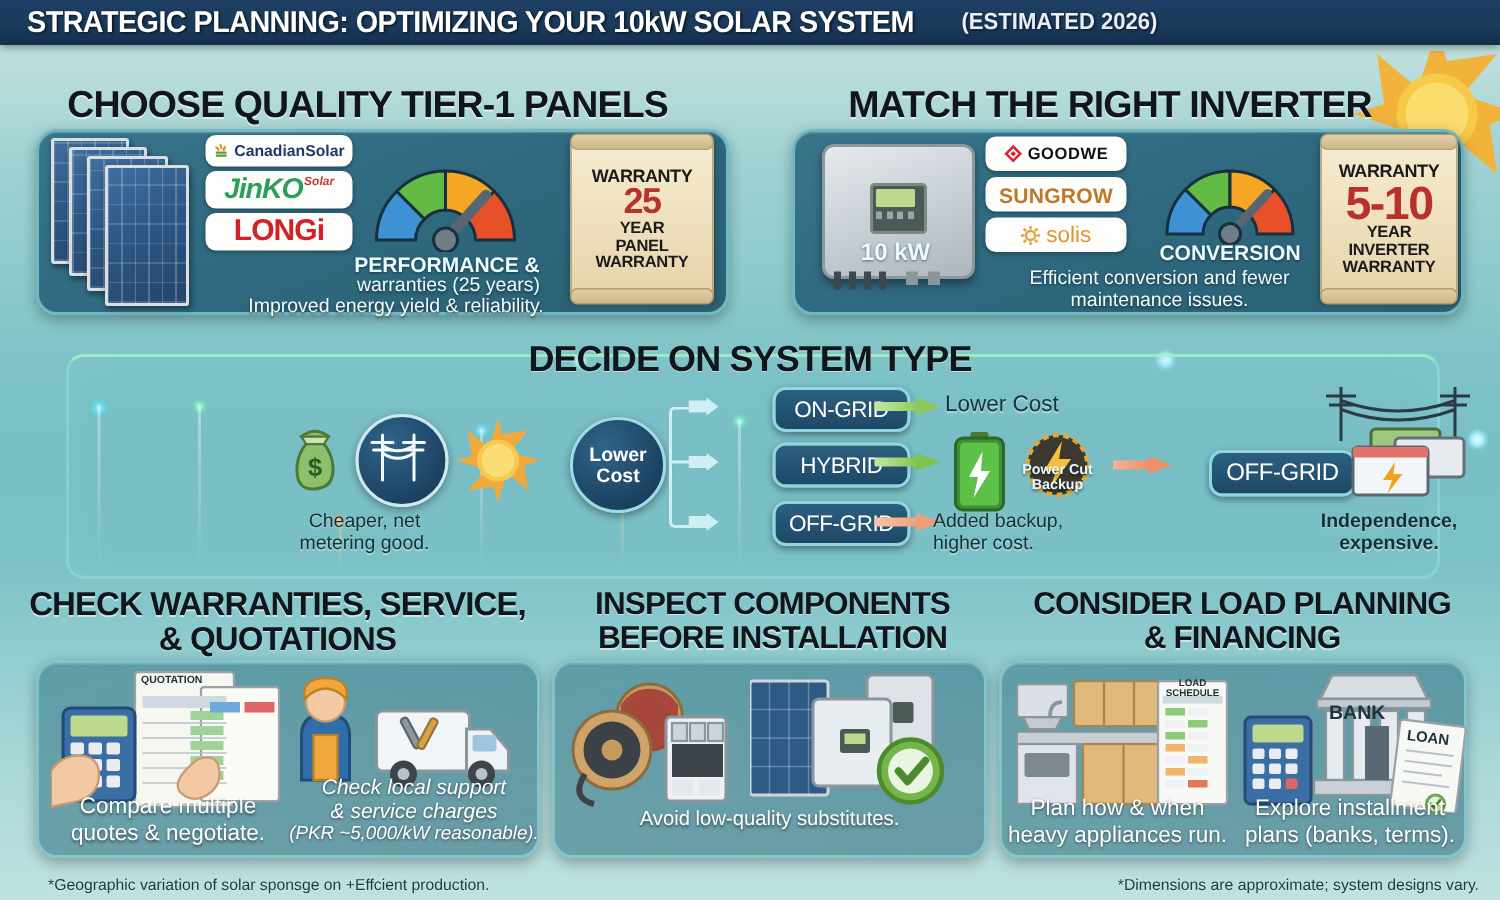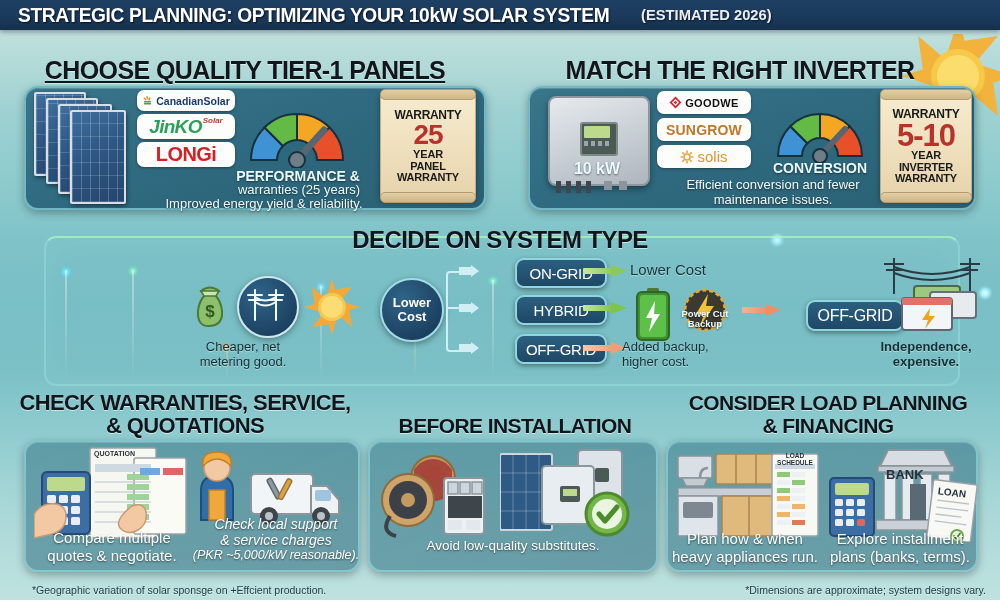--- a/index.html
+++ b/index.html
@@ -150,21 +150,21 @@
         <polygon points="0,56 -11,22 11,22"></polygon>
           <polygon points="-40,40 -18,14 2,34"></polygon>
         <polygon points="-56,0 -22,-11 -22,11"></polygon>
           <polygon points="-40,-40 -14,-18 -34,2"></polygon>
       </g>
       <circle r="27" fill="#f7c948"></circle>
         <circle r="21" fill="#fbdd6e"></circle>
     </g>
   </svg>
 
-  <div class="sec-h" style="left:20px;top:58px;width:450px;font-size:25px;text-decoration:underline;">CHOOSE QUALITY TIER-1 PANELS</div>
+  <div class="sec-h" style="left:20px;top:58px;width:450px;font-size:25px;">CHOOSE QUALITY TIER-1 PANELS</div>
 
   <div class="card" style="left:24px;top:86px;width:462px;height:124px;"></div>
 
   <div class="pnl" style="left:34px;top:92px;width:48px;height:80px;"></div>
   <div class="pnl" style="left:46px;top:98px;width:48px;height:82px;"></div>
   <div class="pnl" style="left:58px;top:104px;width:50px;height:86px;"></div>
   <div class="pnl" style="left:70px;top:110px;width:52px;height:90px;"></div>
 
   <div class="chip" style="left:137px;top:90px;width:98px;height:21px;">
     <svg width="11" height="11" viewBox="0 0 12 12">
@@ -199,21 +199,21 @@
       <circle r="8" fill="#6f7d88"></circle>
     </g>
   </svg>
   <div class="lbl" style="left:228px;top:168px;width:140px;text-align:center;font-size:14px;">PERFORMANCE &amp;</div>
   <div class="lbl" style="left:224px;top:182px;width:150px;text-align:center;font-size:13px;font-weight:normal;">warranties (25 years)</div>
   <div class="cap" style="left:140px;top:197px;width:248px;font-size:13px;">Improved energy yield &amp; reliability.</div>
 
   <div class="scroll" style="left:380px;top:92px;width:94px;height:106px;">
     <div class="roll" style="top:-4px;"></div>
     <div class="w1">WARRANTY</div>
-    <div class="wnum" style="font-size:28px;">25</div>
+    <div class="wnum" style="font-size:24px;">25</div>
     <div class="w2" style="white-space:pre-line;">YEAR
 PANEL
 WARRANTY</div>
     <div class="roll" style="bottom:-4px;"></div>
   </div>
 
   <div class="sec-h" style="left:520px;top:58px;width:440px;font-size:25px;">MATCH THE RIGHT INVERTER</div>
 
   <div class="card" style="left:528px;top:86px;width:448px;height:124px;"></div>
 
@@ -391,20 +391,21 @@
     <rect x="52" y="38" width="46" height="26" rx="3" fill="#e7ebee" stroke="#64707a" stroke-width="2"></rect>
     <rect x="24" y="44" width="50" height="32" rx="3" fill="#f3f6f8" stroke="#5d6971" stroke-width="2"></rect>
     <rect x="24" y="44" width="50" height="7" rx="2" fill="#e4706a"></rect>
     <polygon points="52,54 44,66 50,66 47,75 57,62 51,62" fill="#f0a31f"></polygon>
   </svg>
   <div class="cap mid" style="left:860px;top:340px;width:132px;font-size:13px;white-space:pre-line;font-weight:bold;">Independence, expensive.</div>
 
   <div class="sec-h" style="left:10px;top:392px;width:350px;font-size:22px;">CHECK WARRANTIES, SERVICE,</div>
   <div class="sec-h" style="left:10px;top:415px;width:350px;font-size:22px;">&amp; QUOTATIONS</div>
 
+  <div class="sec-h" style="left:372px;top:392px;width:286px;font-size:21px;">INSPECT COMPONENTS</div>
   <div class="sec-h" style="left:372px;top:415px;width:286px;font-size:21px;">BEFORE INSTALLATION</div>
 
   <div class="sec-h" style="left:668px;top:392px;width:320px;font-size:21px;">CONSIDER LOAD PLANNING</div>
   <div class="sec-h" style="left:668px;top:415px;width:320px;font-size:21px;">&amp; FINANCING</div>
 
   <div class="card soft" style="left:24px;top:440px;width:336px;height:132px;"></div>
   <div class="card soft" style="left:368px;top:440px;width:290px;height:132px;"></div>
   <div class="card soft" style="left:666px;top:440px;width:312px;height:132px;"></div>
 
   <svg width="165" height="100" style="position:absolute;left:34px;top:444px;">

